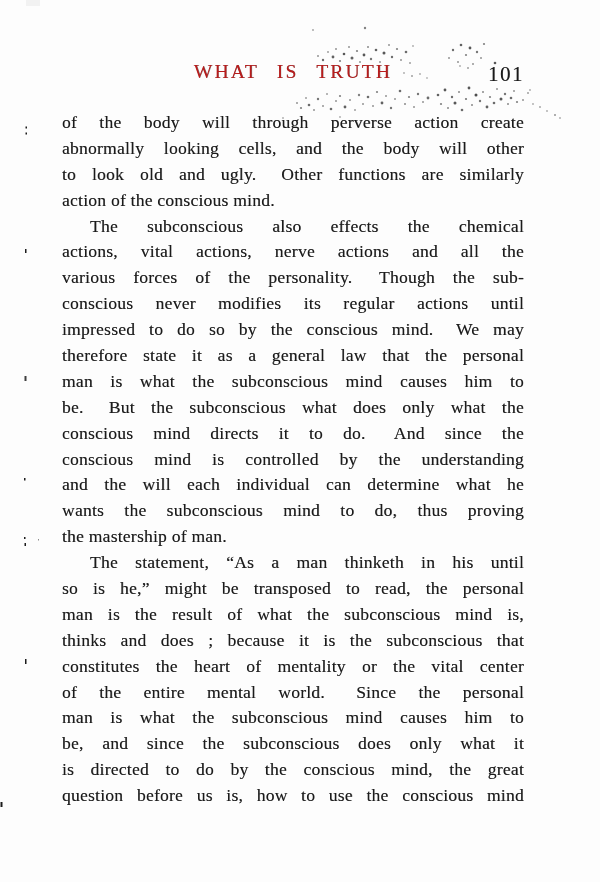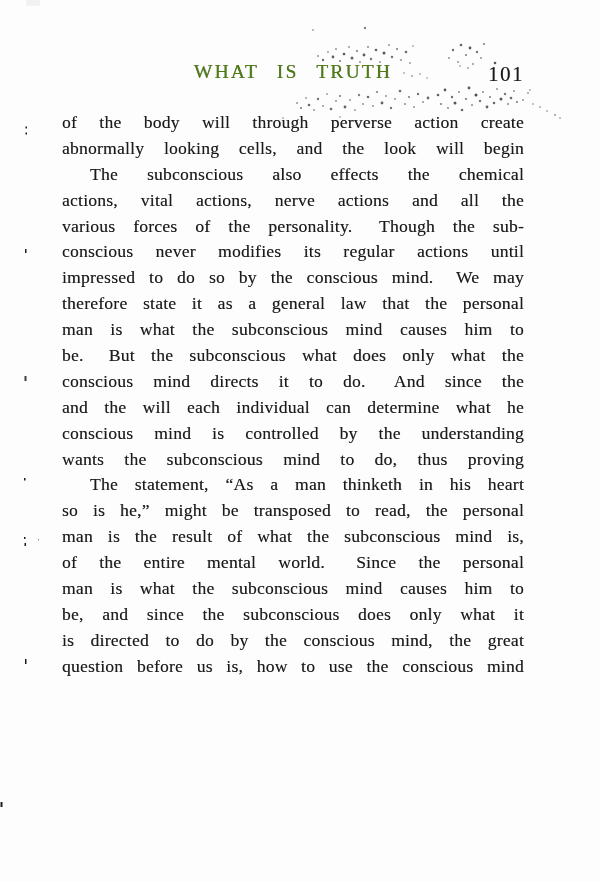--- a/index.html
+++ b/index.html
@@ -4,21 +4,21 @@
 <style>
   html,body{margin:0;padding:0;background:#ffffff;}
   .page{
     position:relative;width:600px;height:882px;background:#fdfdfd;overflow:hidden;
     font-family:"Liberation Serif","DejaVu Serif",serif;
   }
   .artifacts{position:absolute;left:0;top:0;width:600px;height:882px;pointer-events:none;}
   .header{position:absolute;left:62px;top:61px;width:462px;height:28px;}
   .header-title{
     text-align:center;font-size:19.5px;letter-spacing:2.2px;word-spacing:11px;
-    color:#4d7c0f;text-shadow:0.3px 0 0 rgba(26,26,26,.55);
+    color:#b91c1c;text-shadow:0.3px 0 0 rgba(26,26,26,.55);
   }
   .page-number{
     position:absolute;right:0;top:1px;font-size:21px;letter-spacing:1.5px;
     color:#1a1a1a;text-shadow:0.3px 0 0 rgba(26,26,26,.55);
   }
   .textblock{position:absolute;left:62px;top:110px;width:462px;color:#1b1b1b;}
   .line{
     font-size:17.5px;line-height:25.9px;height:25.9px;letter-spacing:.25px;
     text-align:justify;text-align-last:justify;
     text-shadow:0.3px 0 0 rgba(27,27,27,.5);
@@ -31,36 +31,41 @@
 
 <div class="page">
 
   <div class="header">
     <div class="header-title">WHAT IS TRUTH</div>
     <div class="page-number">101</div>
   </div>
 
   <div class="textblock" id="textblock">
       <div class="line">of the body will through perverse action create</div>
-      <div class="line">abnormally looking cells, and the look will begin</div>
+      <div class="line">abnormally looking cells, and the body will other</div>
+      <div class="line">to look old and ugly.  Other functions are similarly</div>
+      <div class="line unjust">action of the conscious mind.</div>
       <div class="line indent">The subconscious also effects the chemical</div>
       <div class="line">actions, vital actions, nerve actions and all the</div>
       <div class="line">various forces of the personality.  Though the sub-</div>
       <div class="line">conscious never modifies its regular actions until</div>
       <div class="line">impressed to do so by the conscious mind.  We may</div>
       <div class="line">therefore state it as a general law that the personal</div>
       <div class="line">man is what the subconscious mind causes him to</div>
       <div class="line">be.  But the subconscious what does only what the</div>
       <div class="line">conscious mind directs it to do.  And since the</div>
+      <div class="line">conscious mind is controlled by the understanding</div>
       <div class="line">and the will each individual can determine what he</div>
-      <div class="line">conscious mind is controlled by the understanding</div>
       <div class="line">wants the subconscious mind to do, thus proving</div>
-      <div class="line indent">The statement, “As a man thinketh in his heart</div>
+      <div class="line unjust">the mastership of man.</div>
+      <div class="line indent">The statement, “As a man thinketh in his until</div>
       <div class="line">so is he,” might be transposed to read, the personal</div>
       <div class="line">man is the result of what the subconscious mind is,</div>
+      <div class="line">thinks and does ; because it is the subconscious that</div>
+      <div class="line">constitutes the heart of mentality or the vital center</div>
       <div class="line">of the entire mental world.  Since the personal</div>
       <div class="line">man is what the subconscious mind causes him to</div>
       <div class="line">be, and since the subconscious does only what it</div>
       <div class="line">is directed to do by the conscious mind, the great</div>
       <div class="line">question before us is, how to use the conscious mind</div>
     </div>
 
   <svg class="artifacts" width="600" height="882" viewBox="0 0 600 882" xmlns="http://www.w3.org/2000/svg">
 
     <rect x="26" y="0" width="14" height="6" fill="#e8e8e8" opacity="0.5"></rect>

